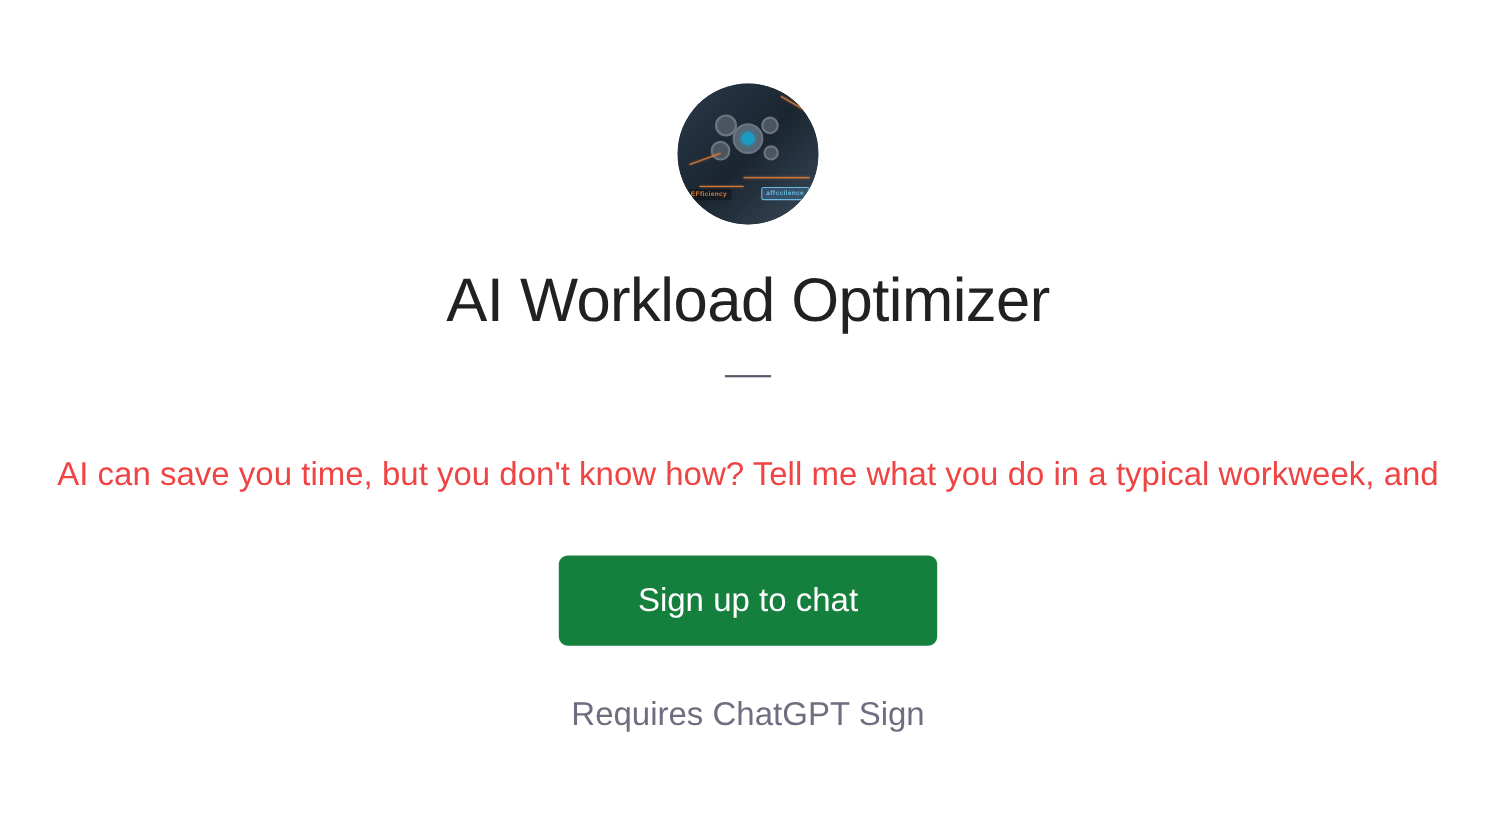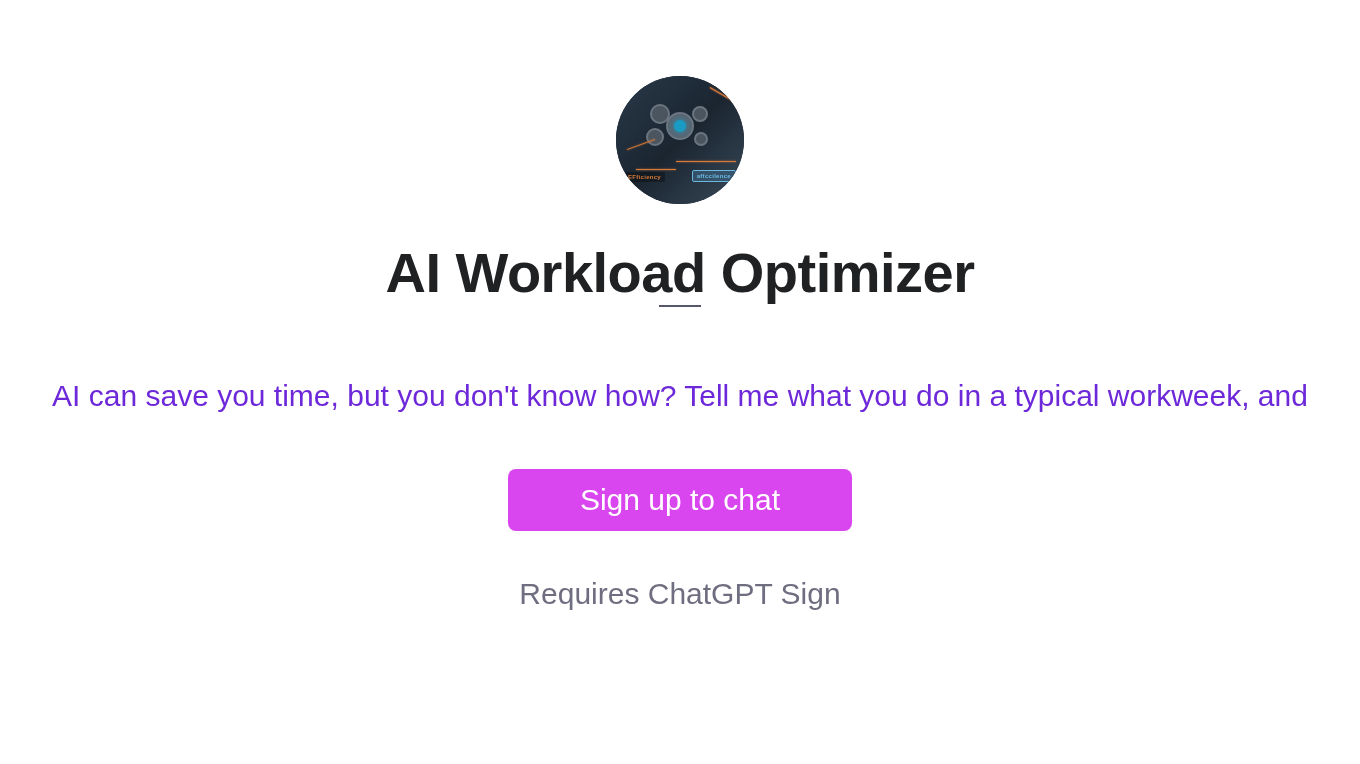--- a/index.html
+++ b/index.html
@@ -91,44 +91,45 @@
     }
     .badge-right {
       bottom: 22px;
       right: 8px;
       color: #6bb8e0;
       background: rgba(60,100,130,0.6);
       border: 1px solid #6bb8e0;
     }
     .title {
       font-size: 56px;
-      font-weight: 700;
+      font-weight: 400;
       color: #202123;
+      margin-bottom: 36px;
       letter-spacing: -0.5px;
       text-align: center;
     }
     .divider {
       width: 42px;
       height: 2px;
       background: #565869;
       margin-bottom: 72px;
     }
     .description {
       font-size: 30px;
-      color: #6d28d9;
+      color: #ef4444;
       margin-bottom: 56px;
       white-space: nowrap;
       font-weight: 400;
     }
     .cta-button {
-      background: #d946ef;
+      background: #15803d;
       color: #ffffff;
       font-size: 30px;
       font-weight: 400;
-      padding: 14px 72px;
+      padding: 24px 72px;
       border: none;
       border-radius: 8px;
       cursor: pointer;
       margin-bottom: 46px;
     }
     .requires-text {
       font-size: 30px;
       color: #6e6e80;
       font-weight: 400;
     }

